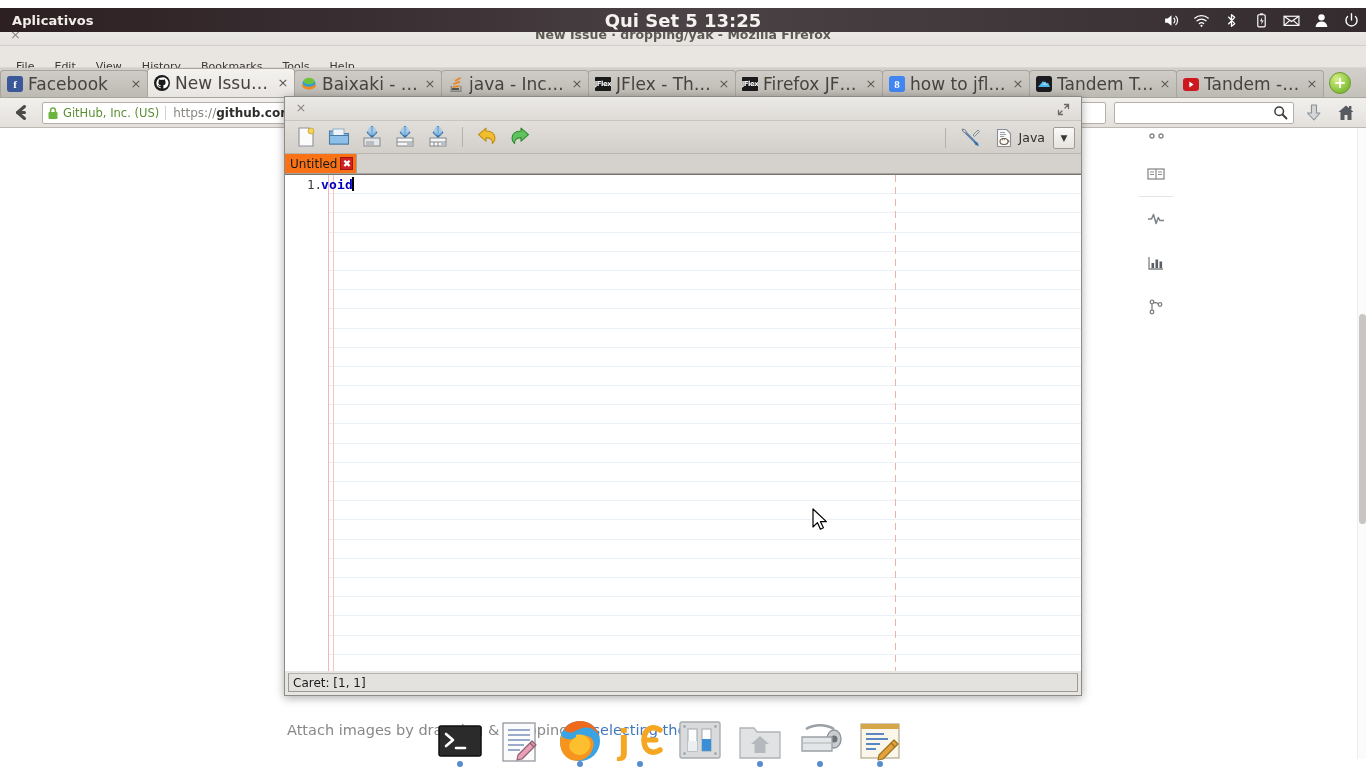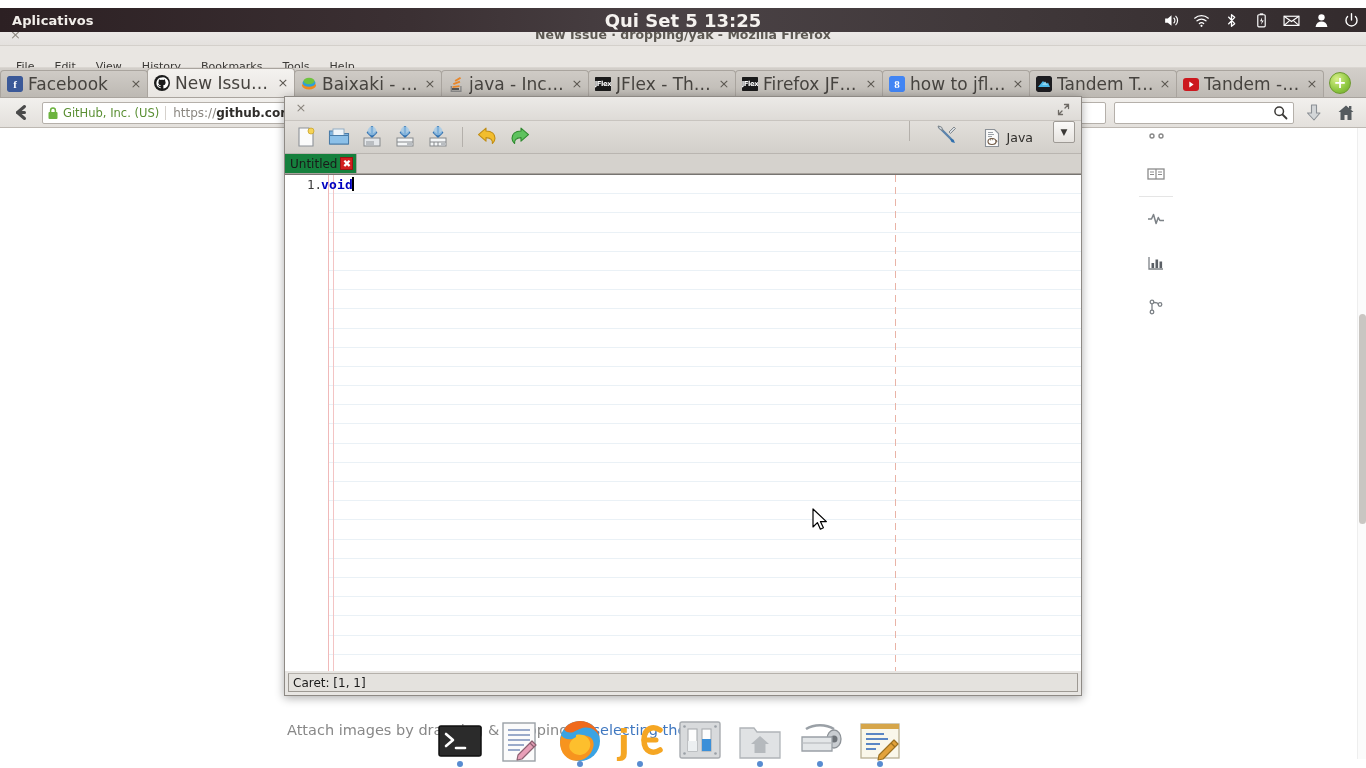--- a/index.html
+++ b/index.html
@@ -198,41 +198,41 @@
     height: 33px; display: flex; align-items: center;
     background: linear-gradient(to bottom, #e2dfdb, #d2cfca);
     border-bottom: 1px solid #b9b5b0;
     padding: 0 6px; gap: 3px;
     position: relative;
   }
   .tb-btn { width: 30px; height: 28px; display: flex; align-items: center; justify-content: center; }
   .tb-sep { width: 1px; height: 20px; background: #b4b0ab; margin: 0 6px; }
   .tb-right {
     position: absolute; right: 6px; top: 0; height: 33px;
-    display: flex; gap: 16px;
+    display: flex; align-items: center; gap: 4px;
   }
   .tb-mode {
     display: flex; align-items: center; gap: 5px;
     font-size: 12.5px; color: #2f2d2a; padding: 0 4px;
   }
   .tb-dropdown {
     width: 22px; height: 22px;
     background: linear-gradient(to bottom, #fbfaf9, #e6e3df);
     border: 1px solid #9e9a95; border-radius: 2px;
     display: flex; align-items: center; justify-content: center;
     font-size: 9px; color: #3b3936;
   }
   .ed-tabrow {
     height: 20px; background: #d5d2cd;
     border-bottom: 1px solid #a7a29c;
     display: flex; align-items: stretch; padding-left: 0px;
   }
   .ed-tab {
     display: flex; align-items: center; gap: 3px;
-    background: #15803d; border-right: 1px solid #a7a29c;
+    background: #f97316; border-right: 1px solid #a7a29c;
     padding: 0 3px 0 5px; font-size: 12px; color: #1a1a1a;
   }
   .ed-tab .tabx {
     width: 13px; height: 13px; background: #d21f1f;
     border: 1px solid #9c1414;
     color: #fff; font-size: 10px; font-weight: bold;
     display: flex; align-items: center; justify-content: center;
     line-height: 0;
   }
   .ed-body {

